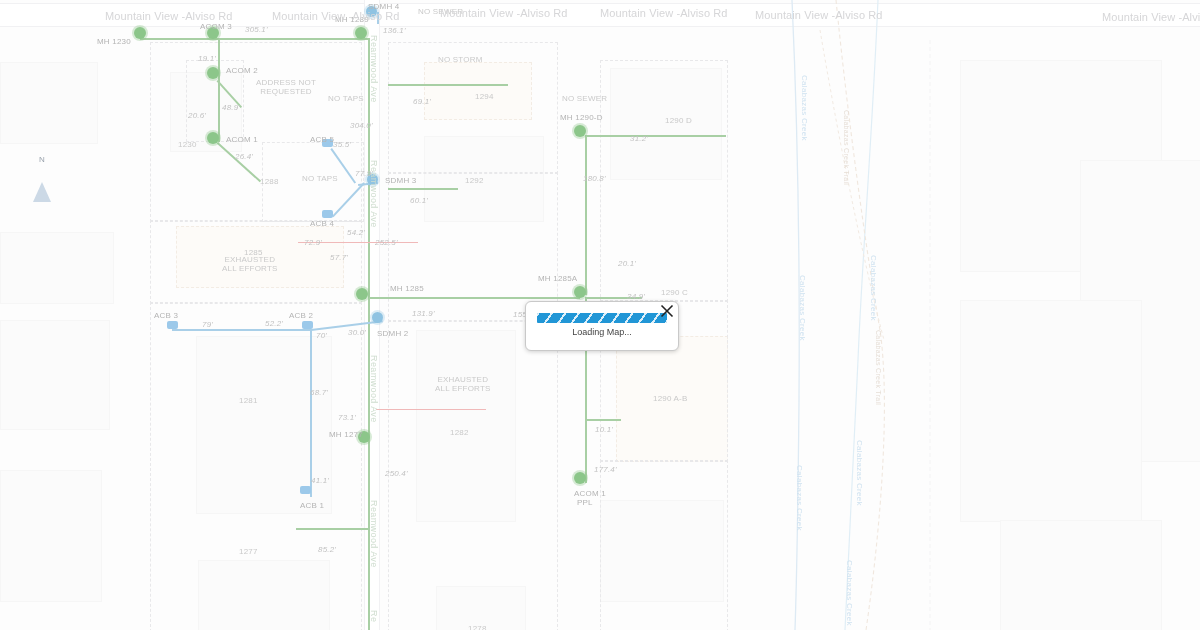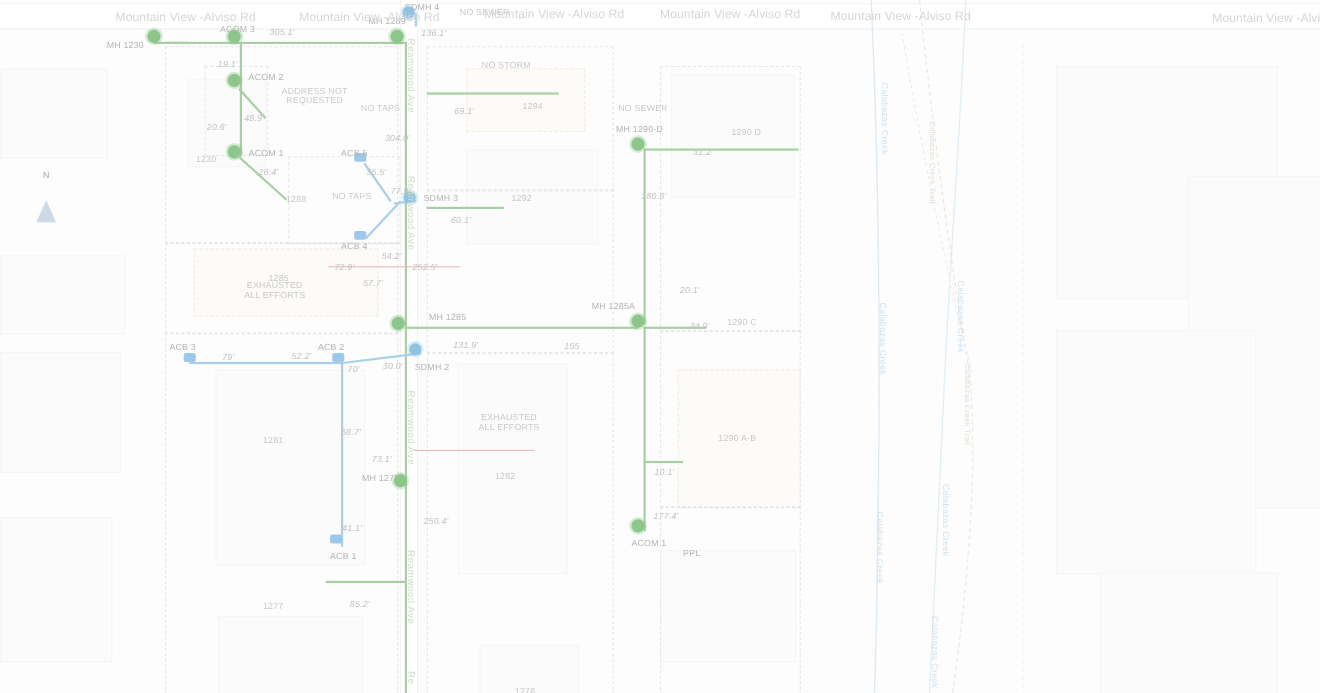--- a/index.html
+++ b/index.html
@@ -197,31 +197,31 @@
       <div class="lbl node-lbl" style="left: 310px; top: 219px;">ACB 4</div>
       <div class="lbl node-lbl" style="left: 560px; top: 113px;">MH 1290-D</div>
       <div class="lbl node-lbl" style="left: 390px; top: 284px;">MH 1285</div>
       <div class="lbl node-lbl" style="left: 538px; top: 274px;">MH 1285A</div>
       <div class="lbl node-lbl" style="left: 154px; top: 311px;">ACB 3</div>
       <div class="lbl node-lbl" style="left: 289px; top: 311px;">ACB 2</div>
       <div class="lbl node-lbl" style="left: 377px; top: 329px;">SDMH 2</div>
       <div class="lbl node-lbl" style="left: 329px; top: 430px;">MH 1277</div>
       <div class="lbl node-lbl" style="left: 300px; top: 501px;">ACB 1</div>
       <div class="lbl node-lbl" style="left: 574px; top: 489px;">ACOM 1</div>
-      <div class="lbl node-lbl" style="left: 577px; top: 498px; margin-left: 44px;">PPL</div>
+      <div class="lbl node-lbl" style="left: 577px; top: 498px;">PPL</div>
       <div class="lbl meas" style="left: 245px; top: 25px;">305.1'</div>
       <div class="lbl meas" style="left: 383px; top: 26px;">136.1'</div>
       <div class="lbl meas" style="left: 198px; top: 54px;">19.1'</div>
       <div class="lbl meas" style="left: 413px; top: 97px;">69.1'</div>
       <div class="lbl meas" style="left: 222px; top: 103px;">48.9'</div>
       <div class="lbl meas" style="left: 188px; top: 111px;">20.6'</div>
       <div class="lbl meas" style="left: 350px; top: 121px;">304.0'</div>
       <div class="lbl meas" style="left: 630px; top: 134px;">31.2'</div>
       <div class="lbl meas" style="left: 235px; top: 152px;">26.4'</div>
-      <div class="lbl meas" style="left: 333px; top: 152px;">35.5'</div>
+      <div class="lbl meas" style="left: 333px; top: 140px;">35.5'</div>
       <div class="lbl meas" style="left: 355px; top: 169px;">77.9'</div>
       <div class="lbl meas" style="left: 583px; top: 174px;">180.8'</div>
       <div class="lbl meas" style="left: 410px; top: 196px;">60.1'</div>
       <div class="lbl meas" style="left: 304px; top: 196px; margin-top: 42px;">72.9'</div>
       <div class="lbl meas" style="left: 347px; top: 228px;">54.2'</div>
       <div class="lbl meas" style="left: 375px; top: 238px;">252.5'</div>
       <div class="lbl meas" style="left: 330px; top: 253px;">57.7'</div>
       <div class="lbl meas" style="left: 588px; top: 259px; margin-left: 30px;">20.1'</div>
       <div class="lbl meas" style="left: 627px; top: 292px;">34.9'</div>
       <div class="lbl meas" style="left: 412px; top: 309px;">131.9'</div>
@@ -276,14 +276,26 @@
       <div class="lbl creek" style="left: 845px; top: 560px;">Calabazas Creek</div>
       <div class="lbl trail" style="left: 843px; top: 110px;">Calabazas Creek Trail</div>
       <div class="lbl trail" style="left: 875px; top: 330px;">Calabazas Creek Trail</div>
     </div>
 
   <div id="compass">
     <span class="n">N</span>
     <span class="arrow"></span>
   </div>
 
+  <div id="loading-dialog">
+    <div id="progress-track">
+      <div id="progress-stripes"></div>
+    </div>
+    <div id="loading-text">Loading Map...</div>
+    <div id="close-dialog">
+      <svg width="18" height="18" viewBox="0 0 18 18" aria-hidden="true">
+        <line x1="3.5" y1="3.5" x2="14.5" y2="14.5" stroke="#222" stroke-width="1.6"></line>
+        <line x1="14.5" y1="3.5" x2="3.5" y2="14.5" stroke="#222" stroke-width="1.6"></line>
+      </svg>
+    </div>
+  </div>
 
 </div>
 
 </body></html>

